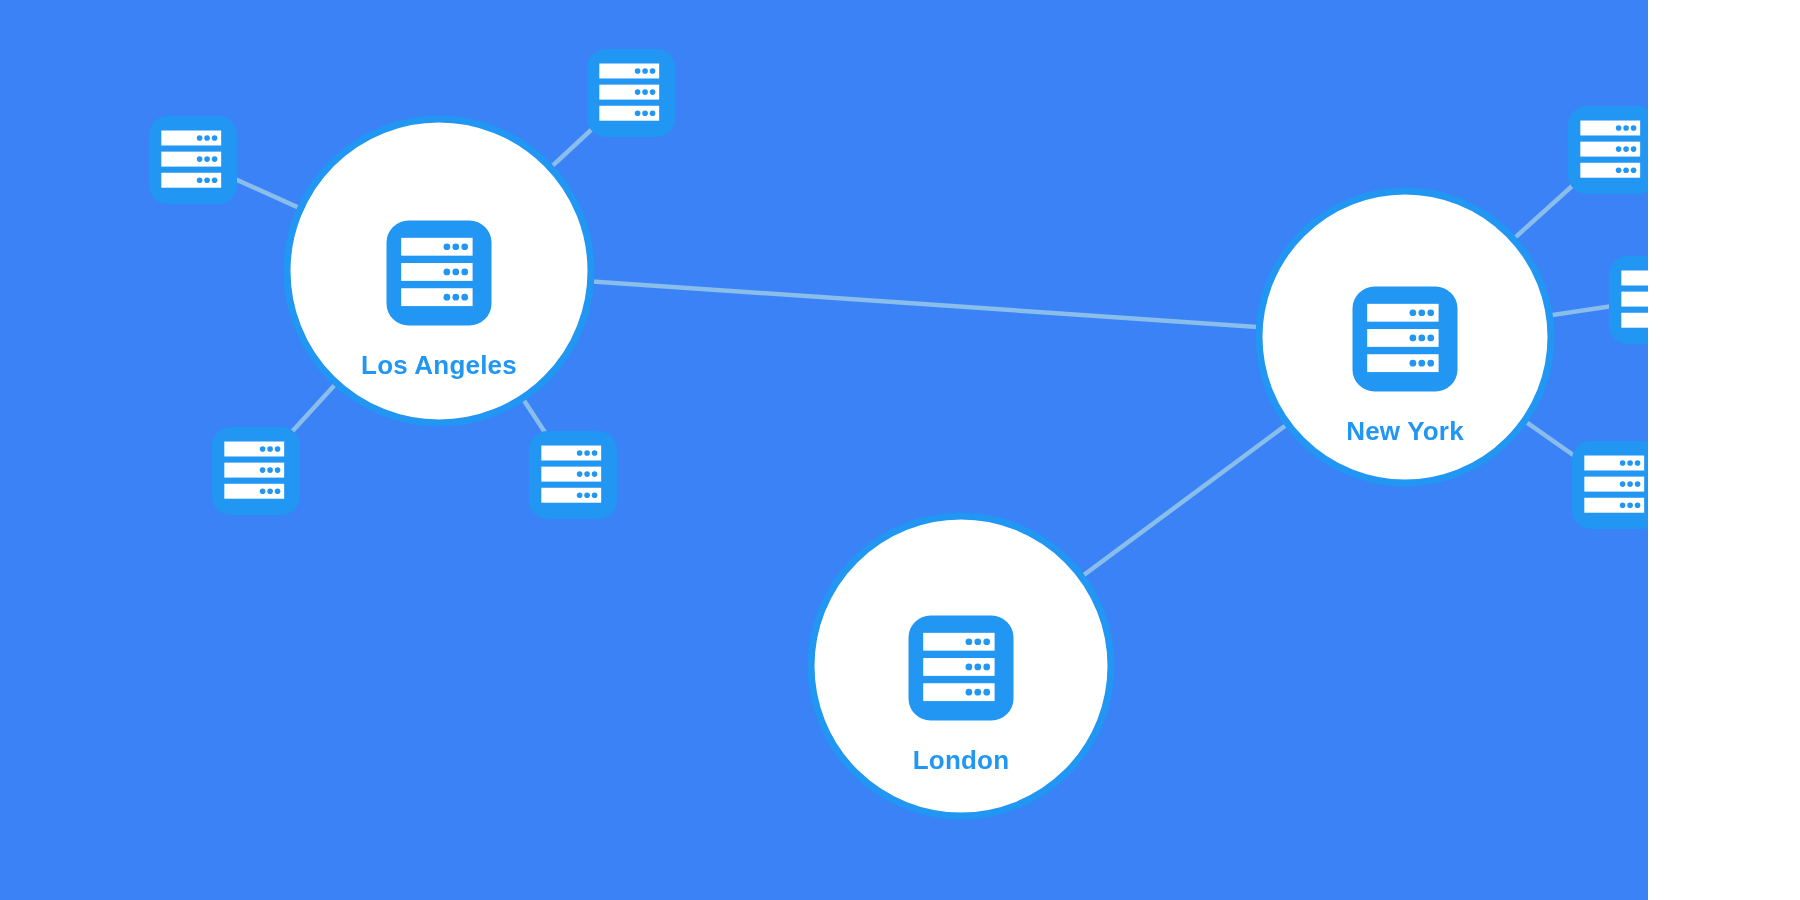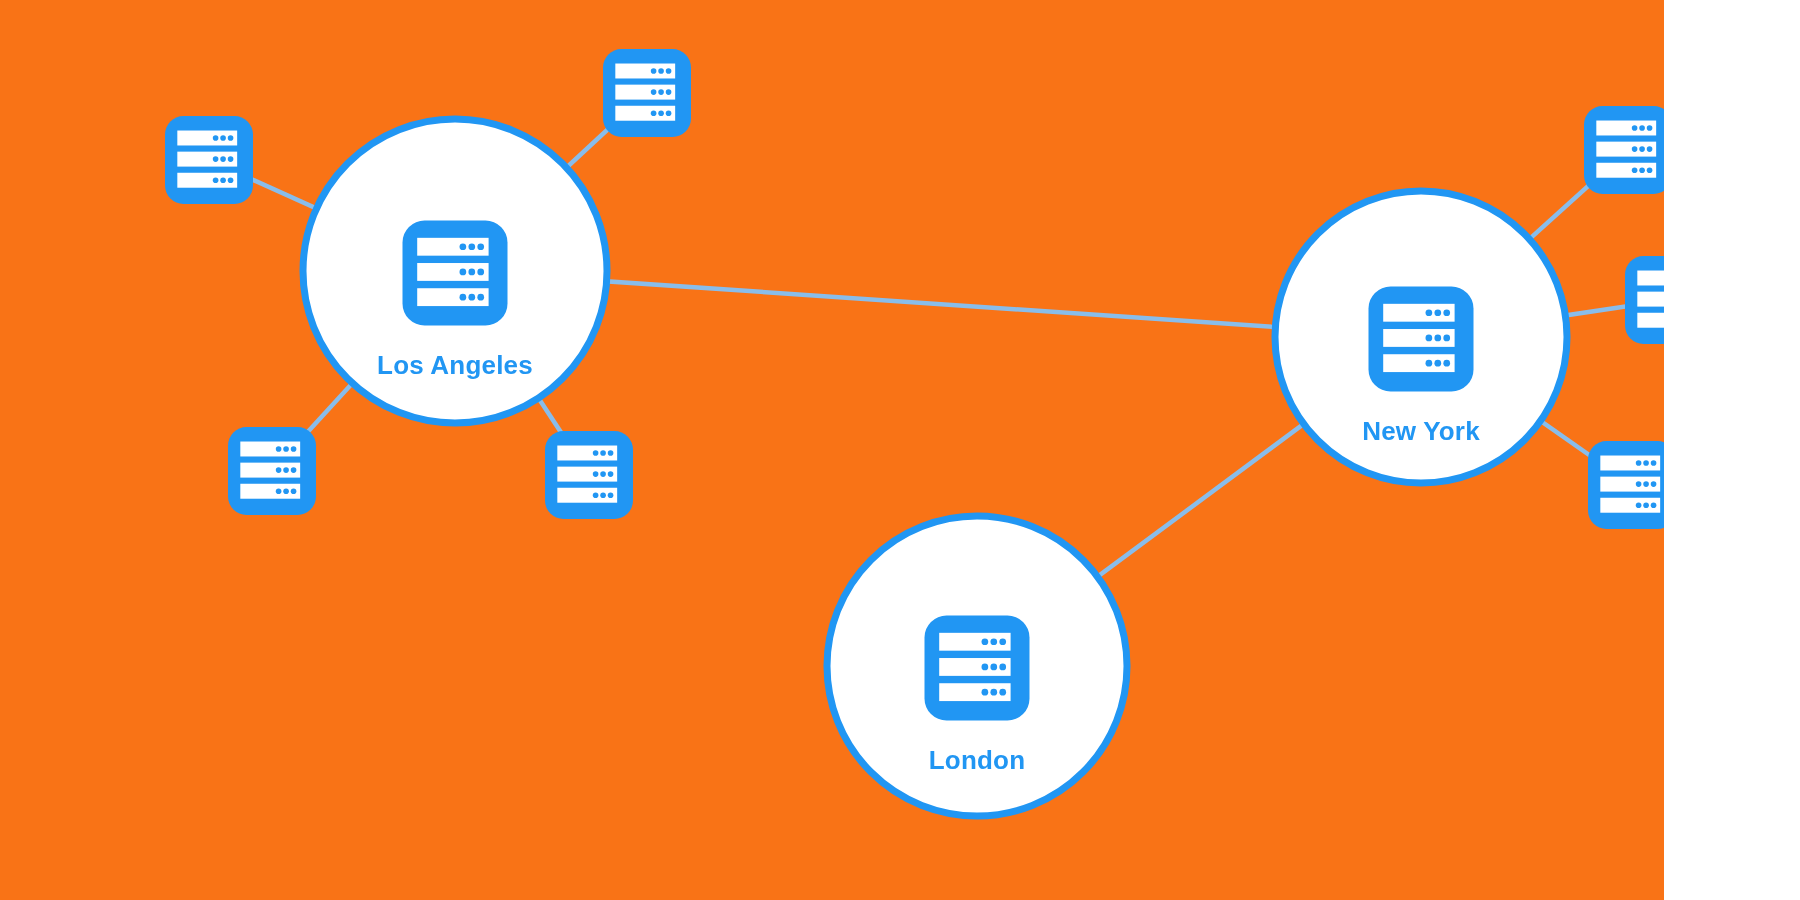--- a/index.html
+++ b/index.html
@@ -4,24 +4,23 @@
 <style>
   html, body {
     margin: 0;
     padding: 0;
     background: #ffffff;
   }
   .stage {
     position: relative;
     width: 1648px;
     height: 900px;
-    background: #f97316;
+    background: #3b82f6;
     overflow: hidden;
     font-family: "Liberation Sans", sans-serif;
-    padding-left: 16px;
   }
   .stage svg {
     display: block;
     width: 1800px;
     height: 900px;
   }
   .hub-label {
     font-family: "Liberation Sans", sans-serif;
     font-weight: 700;
     letter-spacing: 0.2px;

